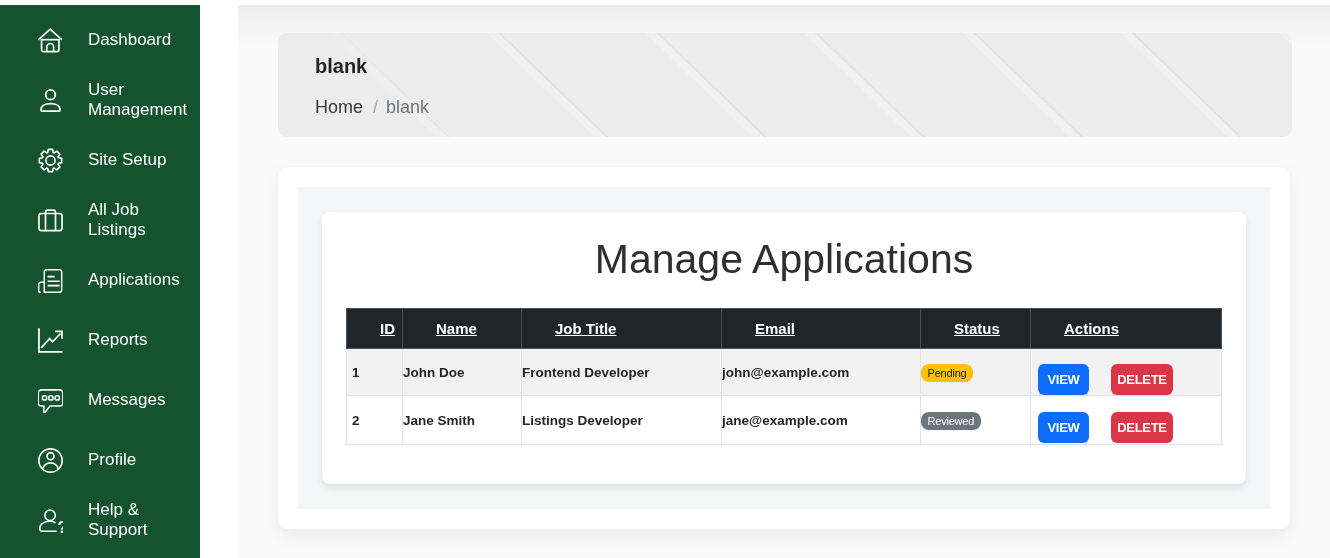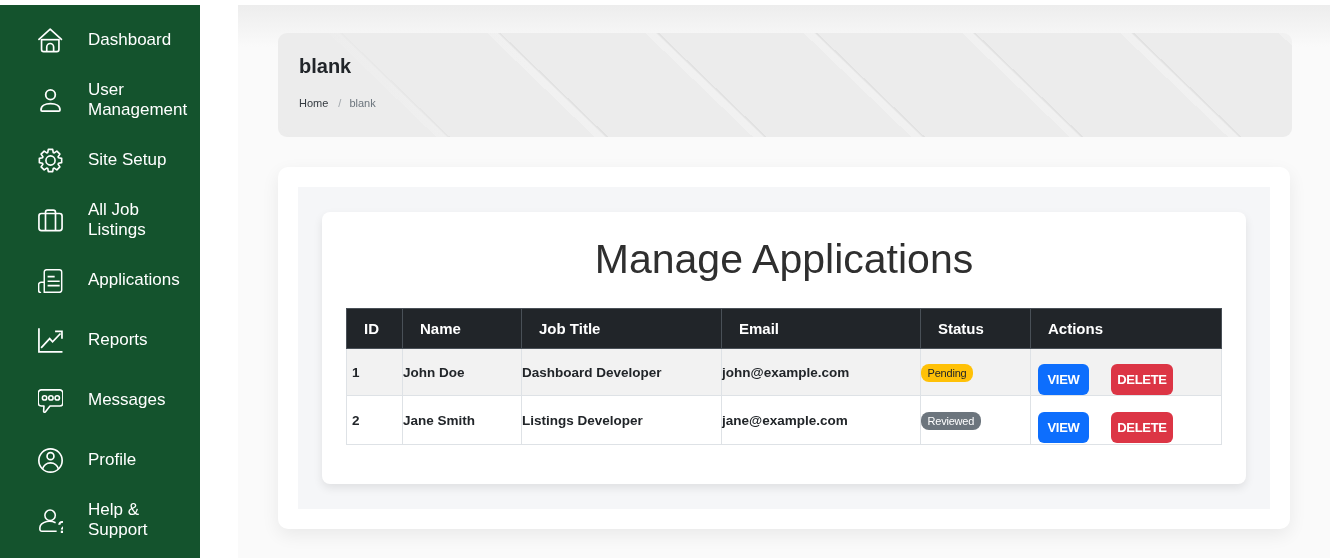--- a/index.html
+++ b/index.html
@@ -29,24 +29,24 @@
     background:linear-gradient(#ededed, rgba(250,250,250,0)); }
 
   
   .header-card {
     position:absolute; left:40px; top:33px; width:1014px; height:104px;
     border-radius:9px;
     background:
       linear-gradient(to right, rgba(236,236,236,1) 0%, rgba(236,236,236,0) 25%),
       repeating-linear-gradient(44deg, rgba(255,255,255,0.26) 0 7px, rgba(205,205,205,0.34) 8.5px 9.5px, rgba(237,237,237,0) 9.5px 110px),
       #ececec;
-    padding:20px 21px;
+    padding:20px 37px;
   }
   .header-card h1 { font-size:20px; font-weight:bold; color:#212529; margin-top:2px; }
-  .breadcrumb { margin-top:19px; font-size:11px; color:#6c757d; }
+  .breadcrumb { margin-top:19px; font-size:18px; color:#6c757d; }
   .breadcrumb .home { color:#343a40; }
   .breadcrumb .sep { margin-left:10px; margin-right:8px; color:#a0a6ab; }
 
   
   .outer-card {
     position:absolute; left:40px; top:167px; width:1012px; height:362px;
     background:#fff; border-radius:10px;
     box-shadow:0 6px 18px rgba(0,0,0,0.07);
     padding:20px;
   }
@@ -63,21 +63,21 @@
     padding-top:24px; letter-spacing:0;
   }
 
   table {
     width:100%; border-collapse:collapse; margin-top:25px;
     table-layout:fixed;
   }
   th, td { border:1px solid #dee2e6; text-align:left; }
   thead th {
     background:#212529; color:#fff; font-size:15px; font-weight:bold;
-    height:40px; padding-left:17px; border-color:#495057;
+    height:40px; padding-left:33px; border-color:#495057;text-decoration:underline;
   }
   tbody td {
     height:47px; font-size:13.5px; font-weight:bold; color:#212529;
   }
   tbody tr:last-child td { height:49px; }
   tbody tr:first-child td { background:#f2f2f2; }
   tbody td:last-child { padding-left:7px; }
   tbody td:first-child { padding-left:5px; }
   .badge {
     display:inline-block; font-size:11px; font-weight:normal; letter-spacing:-0.2px;
@@ -123,21 +123,21 @@
                 <th>Job Title</th>
                 <th>Email</th>
                 <th>Status</th>
                 <th>Actions</th>
               </tr>
           </thead>
           <tbody>
             <tr>
               <td>1</td>
                 <td>John Doe</td>
-                <td>Dashboard Developer</td>
+                <td>Frontend Developer</td>
                 <td>john@example.com</td>
               <td><span class="badge pending">Pending</span></td>
               <td><span class="btn view">VIEW</span><span class="btn delete">DELETE</span></td>
             </tr>
             <tr>
               <td>2</td>
                 <td>Jane Smith</td>
                 <td>Listings Developer</td>
                 <td>jane@example.com</td>
               <td><span class="badge reviewed">Reviewed</span></td>

